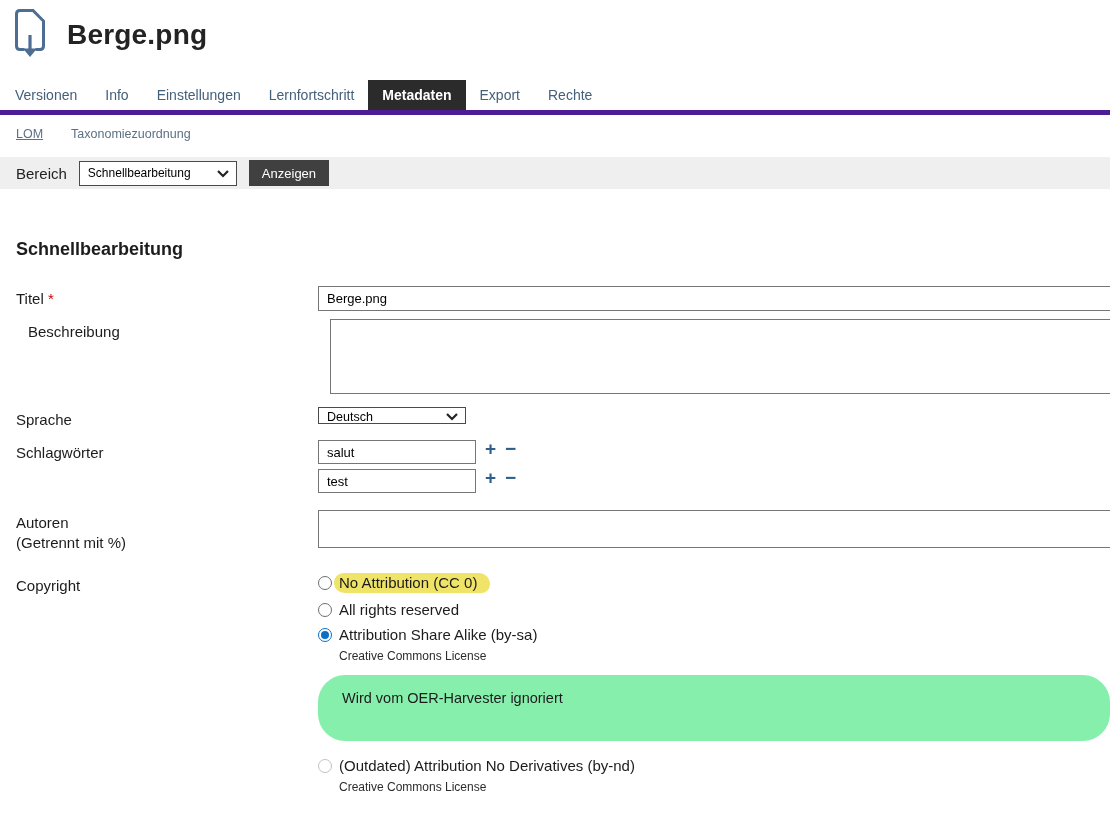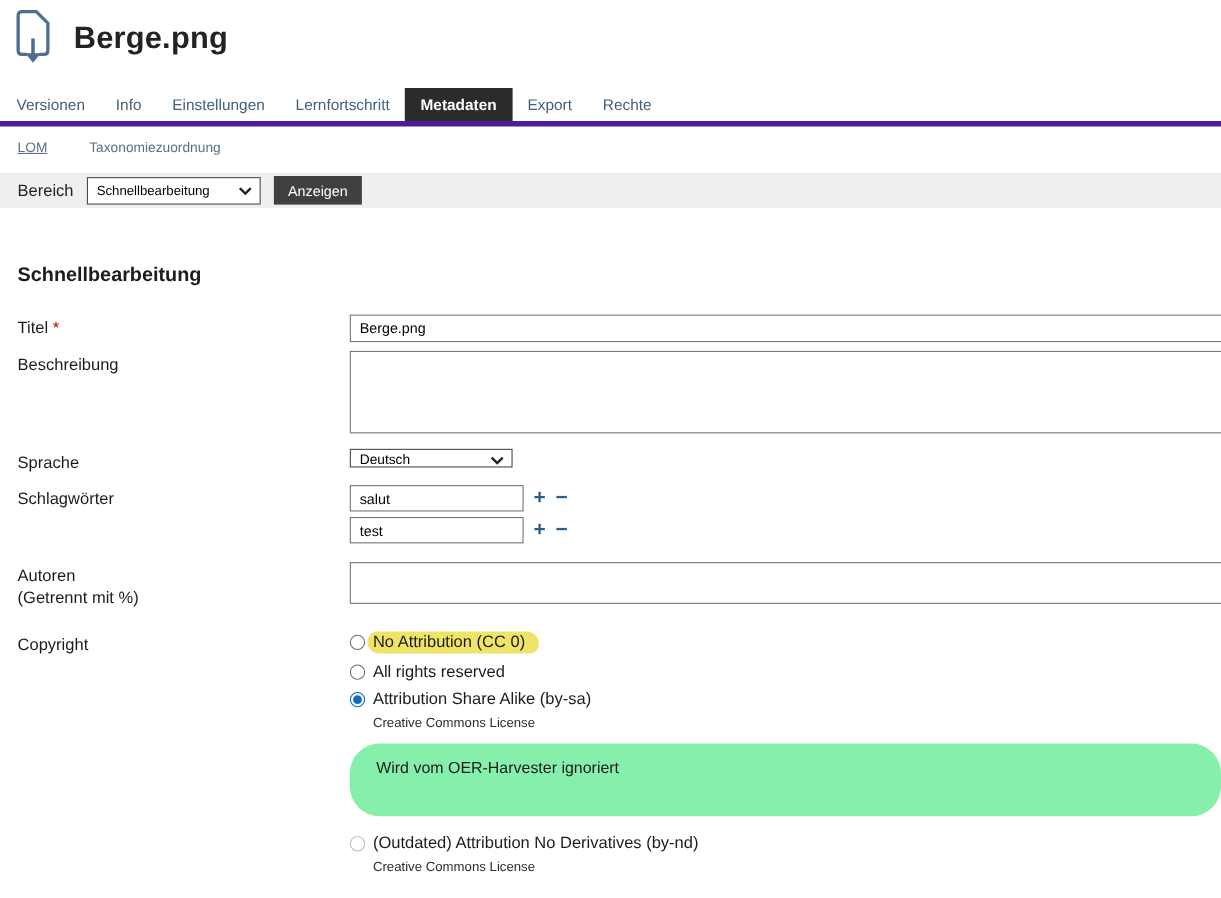--- a/index.html
+++ b/index.html
@@ -16,21 +16,21 @@
 
   
   .tabbar { display: flex; border-bottom: 5px solid #4c1d95; margin-top: 8px; }
   .tab {
     padding: 7px 14px; font-size: 14px; color: #44607a; cursor: pointer; white-space: nowrap;
   }
   .tab:first-child { padding-left: 15px; }
   .tab.active { background: #2b2b2b; color: #ffffff; font-weight: 700; }
 
   
-  .subtabs { display: flex; gap: 38px; padding: 12px 16px 16px; font-size: 12.5px; color: #5b7084; }
+  .subtabs { display: flex; gap: 28px; padding: 12px 16px 16px; font-size: 12.5px; color: #5b7084; }
   .subtab { cursor: pointer; }
   .subtab.active { text-decoration: underline; }
 
   
   .toolbar { background: #efefef; display: flex; align-items: center; gap: 12px; padding: 8px 16px; height: 32px; }
   .toolbar-label { font-size: 15px; color: #232323; }
   .select-wrap { position: relative; display: inline-block; }
   .select-wrap .chev { position: absolute; right: 8px; top: 50%; margin-top: -3px; pointer-events: none; }
   select.section-select {
     appearance: none; -webkit-appearance: none;
@@ -53,29 +53,29 @@
 
   input[type="text"], textarea {
     border: 1px solid #767676; font-size: 13px; font-family: inherit; padding: 3px 8px;
     background: #fff; border-radius: 0;
   }
   .full-input { width: calc(100% + 3px); height: 25px; }
   .desc-textarea { width: calc(100% + 3px); height: 75px; resize: none; }
   .authors-input { width: calc(100% + 3px); height: 38px; }
 
   .row-titel { margin-bottom: 8px; }
-  .row-desc { margin-bottom: 9px; }
+  .row-desc { margin-bottom: 9px; margin-left: 12px; }
   .row-lang { margin-bottom: 10px; }
   select.lang-select {
     appearance: none; -webkit-appearance: none;
     width: 148px; height: 17px; font-size: 12.5px; font-family: inherit;
     border: 1px solid #4a4a4a; background: #fff; padding: 2px 22px 2px 8px; border-radius: 0;
   }
   .row-keywords { margin-bottom: 12px; }
-  .kw-line { display: flex; align-items: center; margin-bottom: 5px; }
+  .kw-line { display: flex; margin-bottom: 5px; }
   .kw-input { width: 158px; height: 24px; font-size: 12.5px; }
   .kw-btn { font-weight: 900; font-size: 19px; line-height: 18px; color: #2d5f8a; margin-left: 9px; cursor: pointer; }
   .row-authors { margin-bottom: 20px; }
 
   
   .radio-row { display: flex; align-items: center; gap: 7px; margin-bottom: 8px; font-size: 15px; color: #1c1c1c; }
   .radio { width: 14px; height: 14px; border: 1px solid #6e6e6e; border-radius: 50%; background: #fff; flex-shrink: 0; position: relative; cursor: pointer; }
   .radio.checked { border-color: #0b6fc4; }
   .radio.checked::after { content: ""; position: absolute; left: 2px; top: 2px; width: 8px; height: 8px; border-radius: 50%; background: #0b6fc4; }
   .radio.disabled { border-color: #c2c2c2; }

